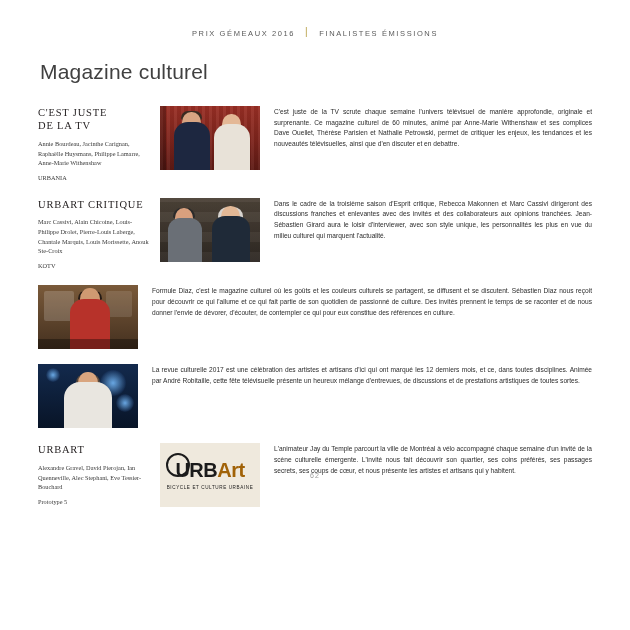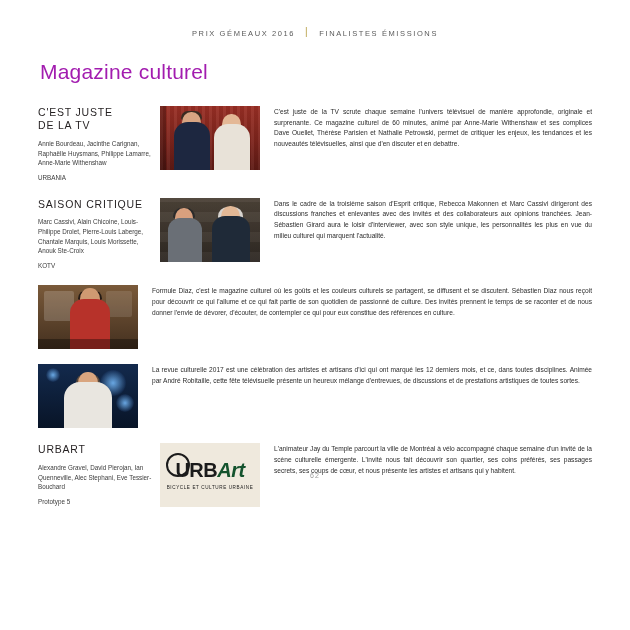--- a/index.html
+++ b/index.html
@@ -37,36 +37,37 @@
     color: #b9a24a;
     font-size: 10px;
     line-height: 1;
     position: relative;
     top: -1px;
   }
   
   .page-title {
     font-size: 21px;
     font-weight: normal;
-    color: #a21caf;
+    color: #404040;
     letter-spacing: 0.2px;
     margin: 0 0 22px 0;
     padding-left: 2px;
   }
   
   .entry {
     display: flex;
     align-items: flex-start;
     margin-bottom: 15px;
   }
   .col-left {
     width: 122px;
     flex: 0 0 122px;
     padding-right: 8px;
     box-sizing: border-box;
+    font-family: Liberation Serif, serif;
   }
   .show-title {
     font-size: 10.5px;
     letter-spacing: 0.8px;
     line-height: 1.28;
     color: #231f20;
     margin: 0 0 6px 0;
     font-weight: normal;
   }
   .people {
@@ -180,21 +181,21 @@
 
   .t5 { background: #efe9dd; }
   .t5 .logo-box {
     position:absolute; inset:0;
     display:flex; flex-direction:column; align-items:center; justify-content:center;
   }
   .t5 .logo-main {
     font-size: 20px; font-weight: bold; letter-spacing: -0.5px; color:#1b1b1b;
     line-height:1;
   }
-  .t5 .logo-main .art { color:#14532d; font-style: italic; }
+  .t5 .logo-main .art { color:#a16207; }
   .t5 .logo-sub {
     font-size: 4.6px; letter-spacing: 0.6px; color:#1b1b1b; margin-top: 5px;
   }
   .t5 .logo-mark {
     position:absolute; left:6px; top:10px; width:20px; height:20px;
     border:2px solid #1b1b1b; border-radius:50%;
   }
 </style>
 </head>
 <body>
@@ -224,21 +225,21 @@
         <div class="woman-hair"></div>
         <div class="woman-head"></div>
         <div class="woman"></div>
       </div>
     </div>
     <div class="col-desc">C'est juste de la TV scrute chaque semaine l'univers télévisuel de manière approfondie, originale et surprenante. Ce magazine culturel de 60 minutes, animé par Anne-Marie Withenshaw et ses complices Dave Ouellet, Thérèse Parisien et Nathalie Petrowski, permet de critiquer les enjeux, les tendances et les nouveautés télévisuelles, ainsi que d'en discuter et en debattre.</div>
   </div>
 
   <div class="entry">
     <div class="col-left">
-      <h2 class="show-title">SAISON CRITIQUE</h2>
+      <h2 class="show-title">URBART CRITIQUE</h2>
       <p class="people">Marc Cassivi, Alain Chicoine, Louis-Philippe Drolet, Pierre-Louis Laberge, Chantale Marquis, Louis Morissette, Anouk Ste-Croix</p>
       <p class="producer">KOTV</p>
     </div>
     <div class="col-thumb">
       <div class="thumb t2">
         <div class="wall"></div>
         <div class="pA-hair"></div>
         <div class="pA-h"></div>
         <div class="pA"></div>
         <div class="pB-hair"></div>

